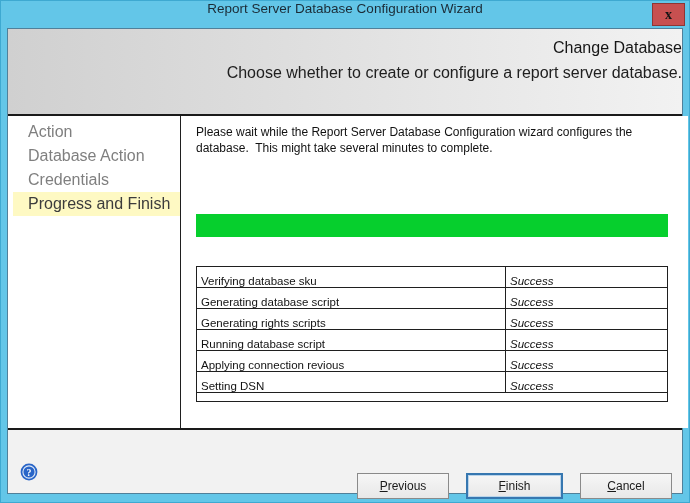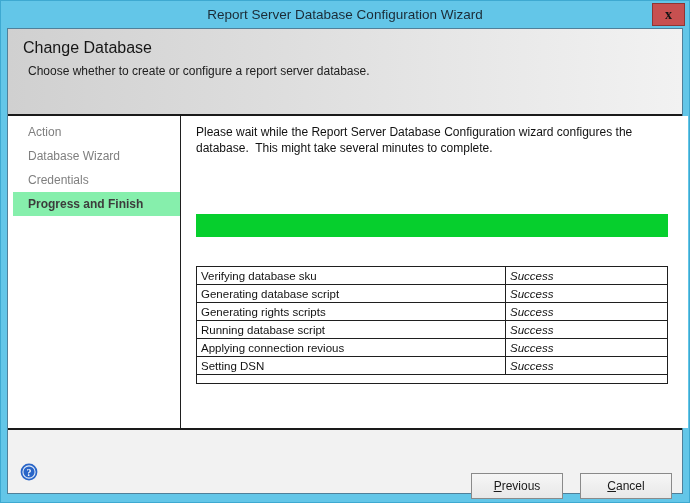--- a/index.html
+++ b/index.html
@@ -7,21 +7,21 @@
   body { font-family:"Liberation Sans", sans-serif; overflow:hidden; }
 
   .window {
     position:relative; width:690px; height:503px;
     background:#63c6e8;
     border:1px solid #3ea9d1;
   }
 
   
   .titlebar {
-    height:27px; display:flex; align-items:center; justify-content:center;
+    height:27px; display:flex; align-items:flex-start; justify-content:center;
     font-size:13.5px; color:#1b2b36;
   }
   .close-btn {
     position:absolute; top:2px; right:4px; width:33px; height:23px;
     background:#c75050; border:1px solid #8e3634;
     display:flex; align-items:center; justify-content:center;
     font-family:"Liberation Serif", serif; font-weight:bold; font-size:14px; color:#141414;
     cursor:default;
   }
 
@@ -30,51 +30,52 @@
     position:absolute; left:6px; right:6px; top:27px; bottom:8px;
     background:#ffffff; border:1px solid #50809a;
     display:flex; flex-direction:column;
   }
 
   .header {
     height:87px; flex:0 0 auto;
     background:linear-gradient(to right, #d0d0d0, #f2f2f2);
     border-bottom:2px solid #1a1a1a;
     padding:10px 0 0 15px;
+    text-align:right;
   }
   .header-title { font-size:16px; color:#161616; }
-  .header-sub   { font-size:12px; color:#202020; margin:7px 0 0 5px; }
+  .header-sub   { font-size:16px; color:#202020; margin:7px 0 0 5px; }
 
   .body-row { flex:1 1 auto; display:flex; min-height:0; }
 
   
   .sidebar {
     width:173px; flex:0 0 auto; background:#ffffff;
     border-right:1px solid #1f1f1f; padding-top:4px;
   }
   .side-item {
     height:24px; line-height:24px; margin-left:5px; padding-left:15px;
-    font-size:12px; color:#7f7f7f; cursor:default; white-space:nowrap;
+    font-size:16px; color:#7f7f7f; cursor:default; white-space:nowrap;
   }
-  .side-item.selected { background:#86efac; color:#3c3c3c;font-weight:bold; }
+  .side-item.selected { background:#fef9c3; color:#3c3c3c; }
 
   
   .main { flex:1 1 auto; background:#ffffff; padding:8px 14px 0 15px; }
   .message {
     width:478px; font-size:12px; line-height:16px; color:#121212;
     white-space:pre-wrap;
   }
   .progress {
     margin-top:58px; width:472px; height:23px; background:#ffffff;
   }
   .progress-fill { height:100%; background:#06cf2d; }
 
   .tasks { margin-top:29px; width:472px; border-collapse:collapse; table-layout:fixed; }
   .tasks td {
-    border:1px solid #1f1f1f; height:18px; padding:0 0 0 4px;
+    border:1px solid #1f1f1f; height:18px; padding:8px 0 0 4px;
     font-size:11.5px; color:#121212; white-space:nowrap; overflow:hidden;
   }
   .tasks td.status-col { width:162px;font-style:italic; }
   .tasks tr.empty-row td { height:9px; }
 
   
   .footer {
     height:65px; flex:0 0 auto; background:#f2f2f2;
     border-top:2px solid #1a1a1a; position:relative;
     display:flex; align-items:center; justify-content:flex-end;
@@ -112,21 +113,21 @@
 
     <div class="header">
       <div class="header-title">Change Database</div>
       <div class="header-sub">Choose whether to create or configure a report server database.</div>
     </div>
 
     <div class="body-row">
 
       <div class="sidebar">
         <div class="side-item">Action</div>
-        <div class="side-item">Database Wizard</div>
+        <div class="side-item">Database Action</div>
         <div class="side-item">Credentials</div>
         <div class="side-item selected">Progress and Finish</div>
       </div>
 
       <div class="main">
         <div class="message">Please wait while the Report Server Database Configuration wizard configures the database.  This might take several minutes to complete.</div>
 
         <div class="progress">
           <div class="progress-fill" id="progress-fill" style="width: 100%; background: rgb(6, 207, 45);"></div>
         </div>
@@ -166,17 +167,18 @@
     </div>
 
     <div class="footer">
       <svg class="help-icon" viewBox="0 0 18 18">
         <circle cx="9" cy="9" r="8.4" fill="#2a66c8"></circle>
         <circle cx="9" cy="9" r="6.1" fill="none" stroke="#ffffff" stroke-width="1.1" opacity="0.85"></circle>
         <text x="9" y="12.6" text-anchor="middle" font-family="Liberation Serif, serif" font-weight="bold" font-size="10" fill="#ffffff">?</text>
       </svg>
 
       <button class="btn"><u>P</u><span>revious</span></button>
+      <button class="btn focused"><u>F</u><span>inish</span></button>
       <button class="btn"><u>C</u><span>ancel</span></button>
     </div>
 
   </div>
 </div>
 
 </body></html>

